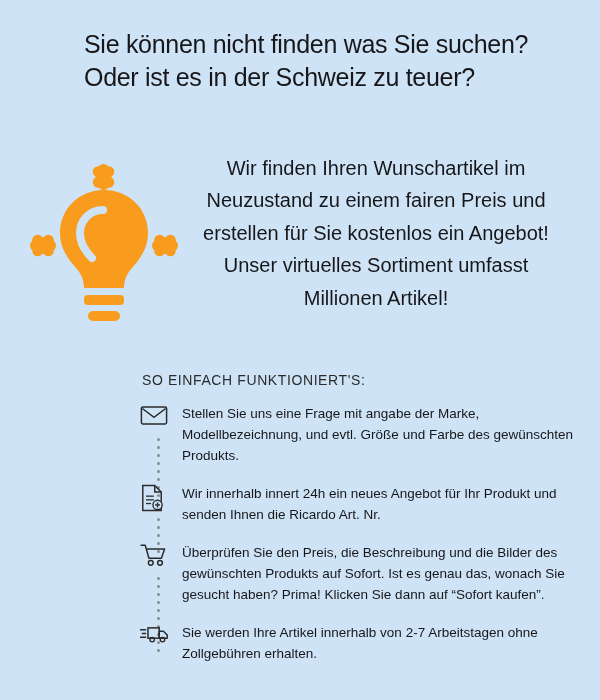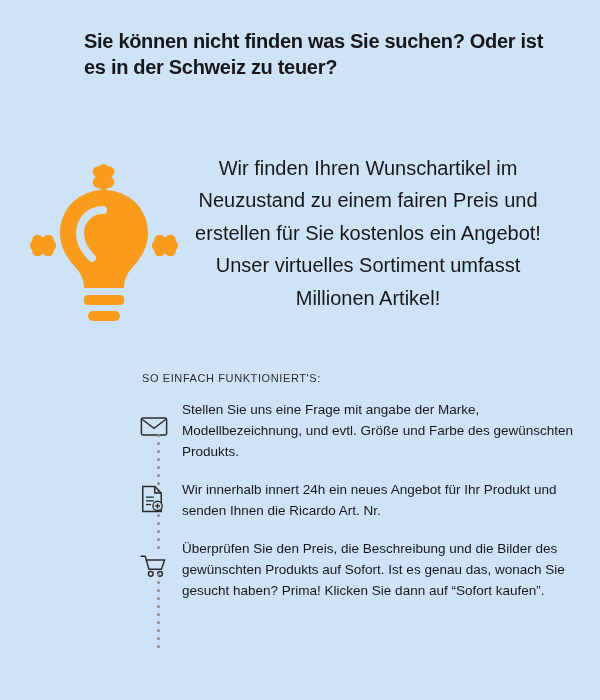--- a/index.html
+++ b/index.html
@@ -20,22 +20,22 @@
     height: 700px;
     box-sizing: border-box;
   }
 
   
   .headline {
     position: absolute;
     left: 84px;
     top: 28px;
     width: 470px;
-    font-size: 20px;
-    font-weight: bold;
+    font-size: 25px;
+    font-weight: normal;
     line-height: 1.32;
     letter-spacing: -0.3px;
     color: #17171a;
   }
 
   
   .intro-row {
     position: absolute;
     left: 0;
     top: 152px;
@@ -44,46 +44,46 @@
   }
   .bulb-wrap {
     position: absolute;
     left: 24px;
     top: 12px;
     width: 160px;
     height: 175px;
   }
   .intro-text {
     position: absolute;
-    left: 188px;
+    left: 196px;
     top: 0;
     width: 360px;
     text-align: center;
     font-size: 20px;
     line-height: 1.62;
     color: #17171a;
   }
 
   
   .steps {
     position: absolute;
     left: 142px;
     top: 372px;
     width: 440px;
   }
   .steps-title {
-    font-size: 11px;
+    font-size: 14px;
     letter-spacing: 0.6px;
     color: #2b2b2b;
     margin-bottom: 14px;
   }
   .step {
     position: relative;
     display: flex;
-    align-items: center;
+    align-items: flex-start;
     margin-bottom: 16px;
   }
   .step-icon {
     width: 42px;
     min-width: 42px;
     height: 34px;
     margin-left: -2px;
     display: flex;
     align-items: flex-start;
     justify-content: flex-start;
@@ -206,15 +206,29 @@
           <span></span>
           <span></span>
           <span></span>
           <span></span>
           <span></span>
           <span></span>
           <span></span>
       </div>
     </div>
 
+    <div class="step">
+      <div class="step-icon">
+        <svg viewBox="0 0 32 22" width="30" height="21" aria-hidden="true">
+          <rect x="8.5" y="5" width="12" height="11" fill="none" stroke="#2b2b2b" stroke-width="1.6"></rect>
+          <path d="M20.5 8.5 H25 L29 12.5 V16 H20.5 Z" fill="none" stroke="#2b2b2b" stroke-width="1.6" stroke-linejoin="round"></path>
+          <circle cx="13" cy="17.5" r="2.4" fill="none" stroke="#2b2b2b" stroke-width="1.5"></circle>
+          <circle cx="24" cy="17.5" r="2.4" fill="none" stroke="#2b2b2b" stroke-width="1.5"></circle>
+          <line x1="0.5" y1="7" x2="6" y2="7" stroke="#2b2b2b" stroke-width="1.5" stroke-linecap="round"></line>
+          <line x1="2.5" y1="11" x2="6" y2="11" stroke="#2b2b2b" stroke-width="1.5" stroke-linecap="round"></line>
+          <line x1="0.5" y1="15" x2="6" y2="15" stroke="#2b2b2b" stroke-width="1.5" stroke-linecap="round"></line>
+        </svg>
+      </div>
+      <div class="step-body">Sie werden Ihre Artikel innerhalb von 2-7 Arbeitstagen ohne Zollgebühren erhalten.</div>
+    </div>
   </div>
 
 </div>
 
 </body></html>

